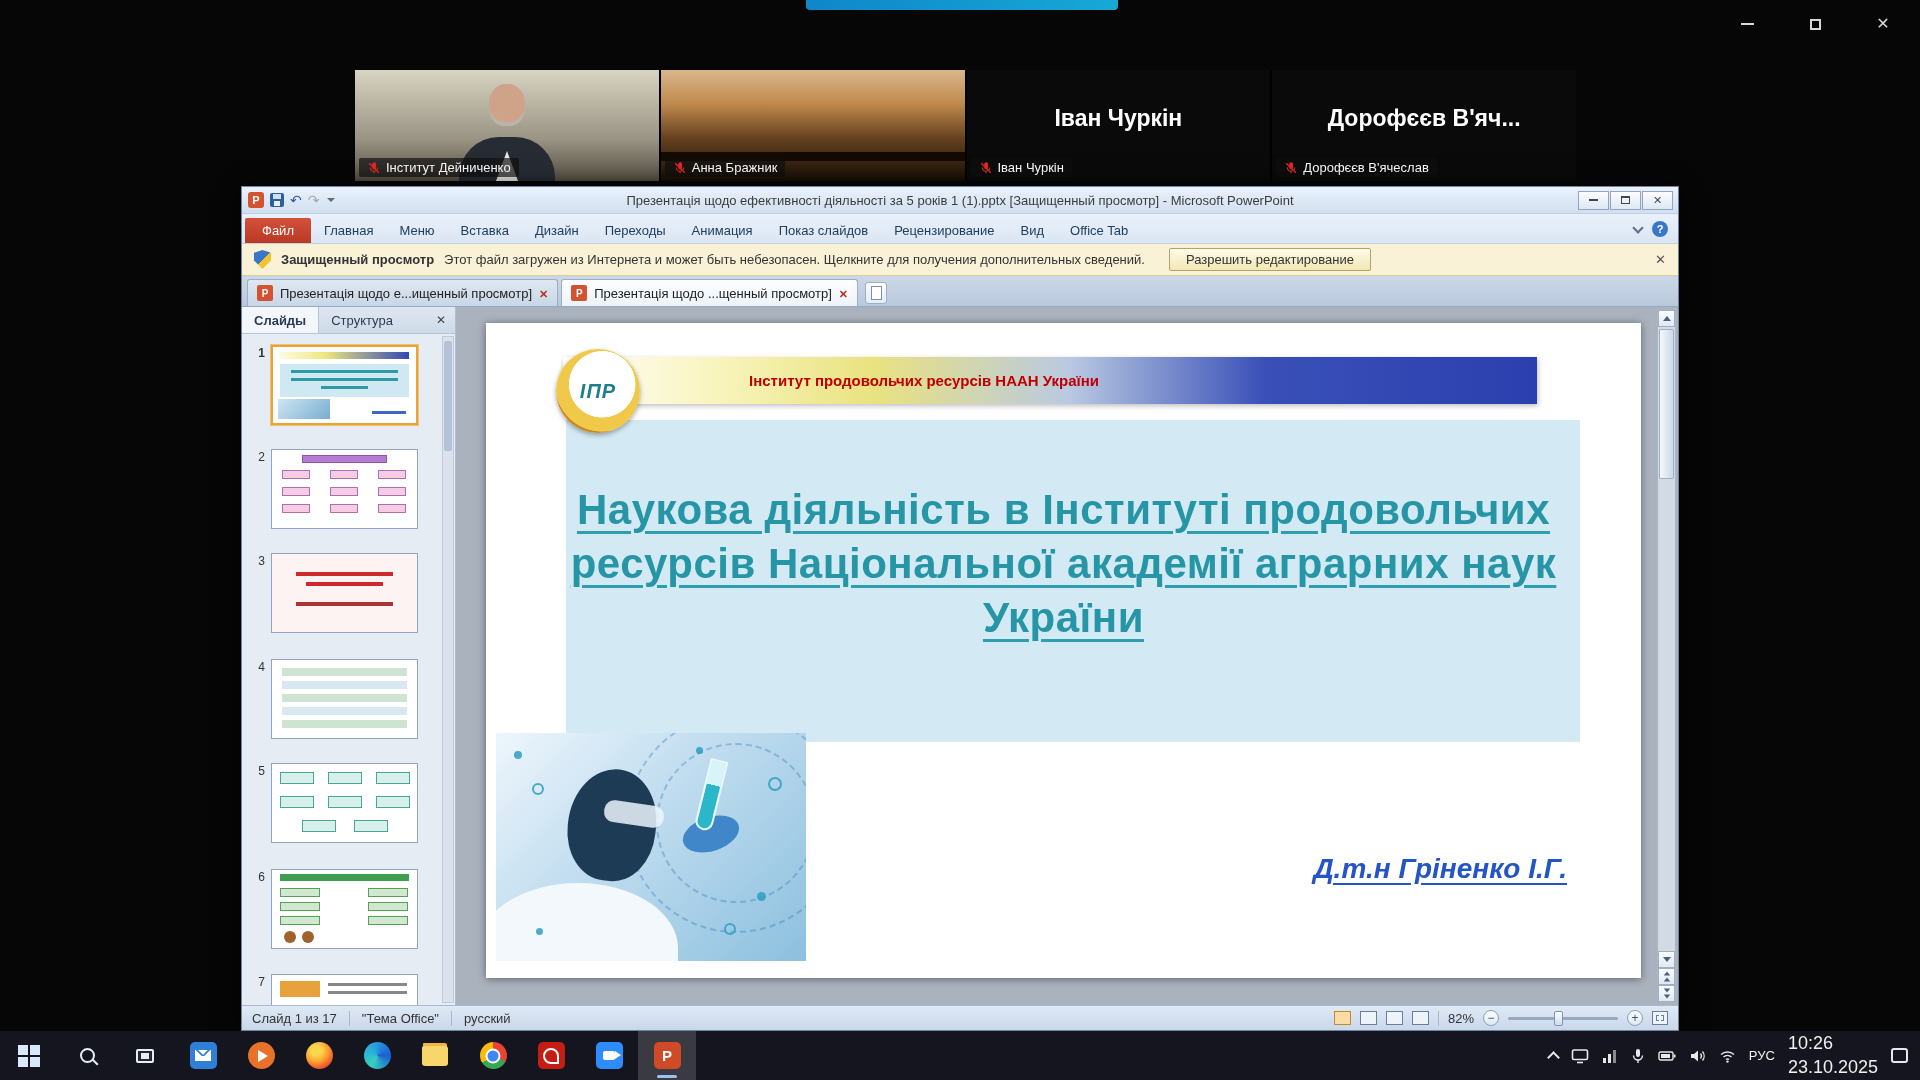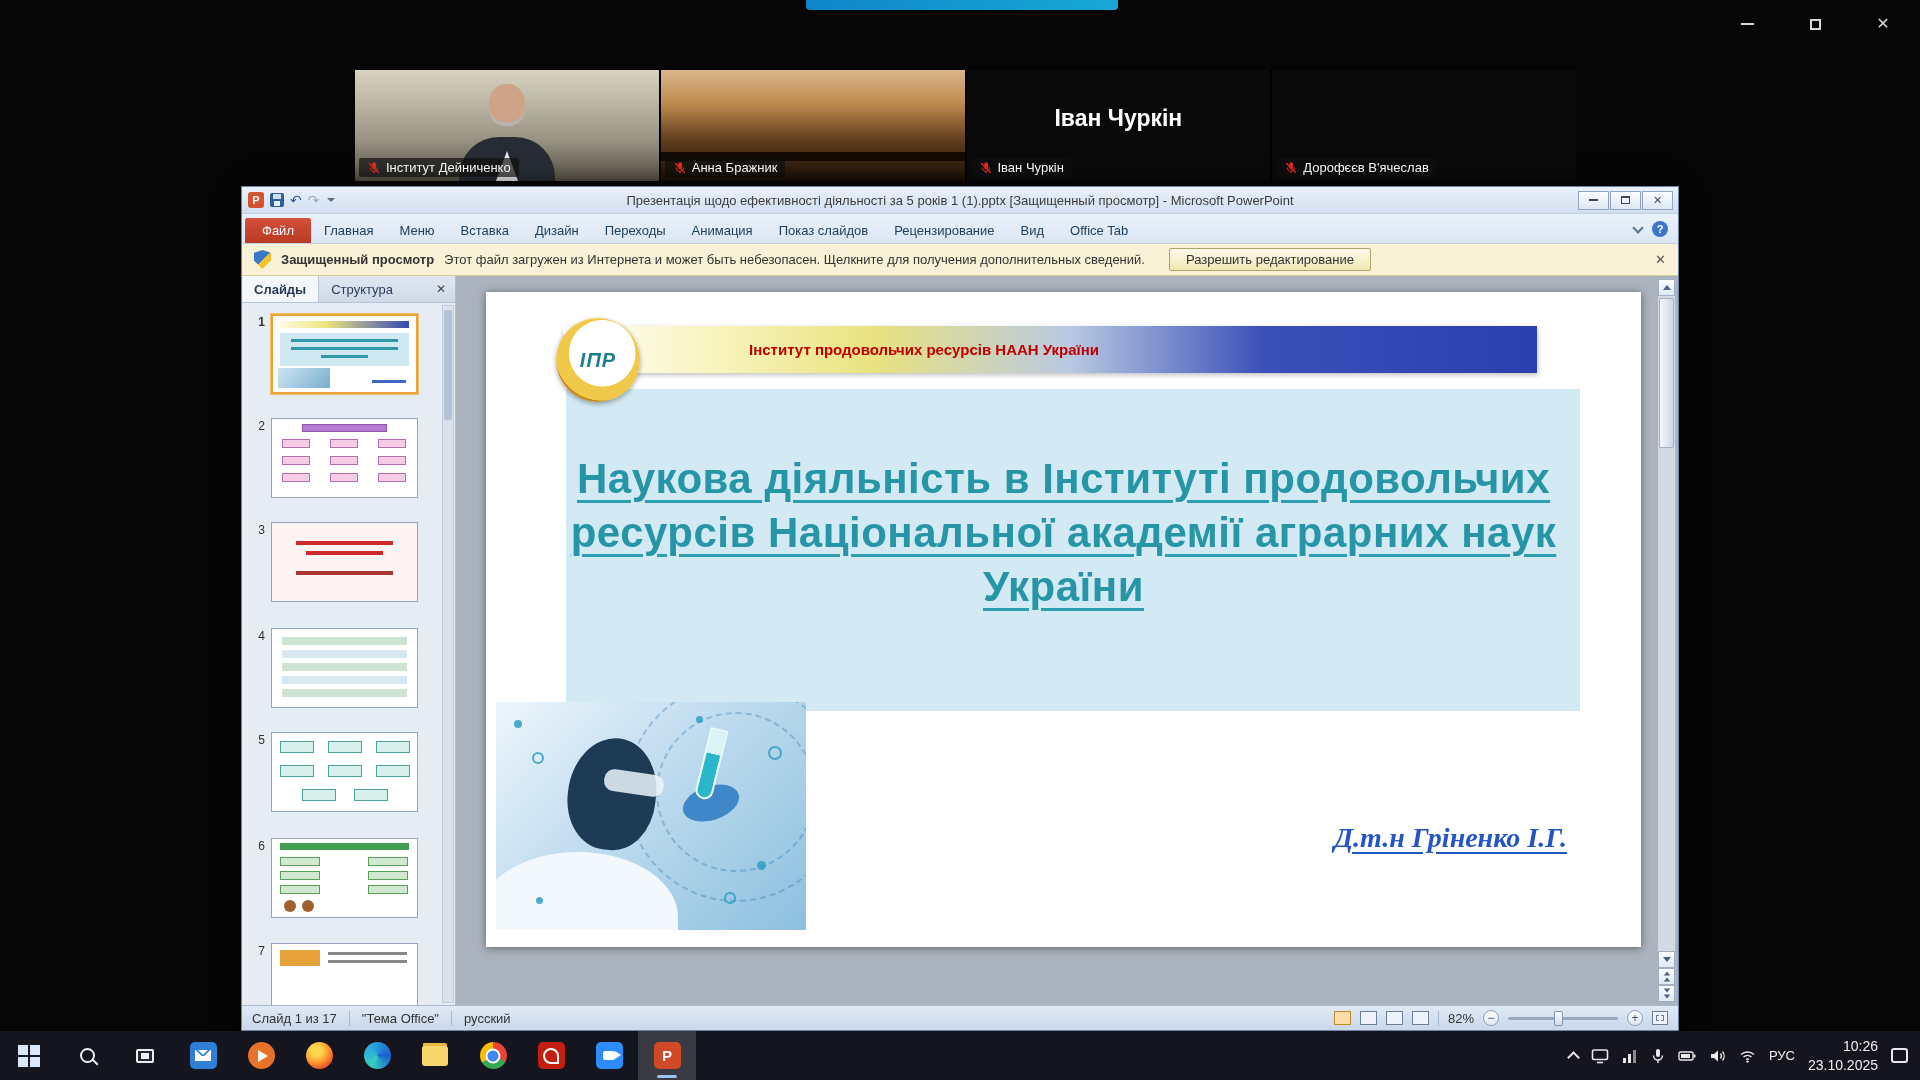--- a/index.html
+++ b/index.html
@@ -115,21 +115,21 @@
 
 .mainarea{flex:1;position:relative;background:#aab2bd;min-width:0}
 .slide{position:absolute;left:30px;top:16px;width:1155px;height:655px;background:#fff;box-shadow:0 1px 8px rgba(0,0,0,.45)}
 .banner{position:absolute;left:77px;top:34px;width:974px;height:47px;background:linear-gradient(90deg,#ffffff 0%,#f8f4bc 16%,#e9e27f 32%,#b9c9e2 52%,#3a50b8 72%,#2b3fae 100%);display:flex;align-items:center;padding-left:186px;box-shadow:1px 2px 5px rgba(0,0,0,.25)}
 .banner-text{color:#c00000;font-weight:bold;font-size:15px}
 .logo{position:absolute;left:70px;top:26px;width:84px;height:84px;border-radius:50%;background:radial-gradient(circle at 55% 42%,#ffffff 0 49%,#f0c84a 50% 70%,#c9891e 71% 100%);display:flex;align-items:center;justify-content:center;box-shadow:0 2px 5px rgba(0,0,0,.35);z-index:2}
 .logo-text{color:#1d7f8c;font-weight:bold;font-style:italic;font-size:20px;letter-spacing:1px}
 .bluebox{position:absolute;left:80px;top:97px;width:1014px;height:322px;background:#d3e9f3}
 .slide-title{position:absolute;left:40px;right:40px;top:160px;text-align:center;color:#2696a7;font-weight:bold;font-size:42px;line-height:54px;letter-spacing:.5px}
 .slide-title .tl{text-decoration:underline;text-decoration-thickness:3px;text-underline-offset:7px;text-decoration-color:#2e9fb0}
-.author{position:absolute;right:74px;top:530px;font-size:28px;font-style:italic;font-weight:bold;color:#2355c7;text-decoration:underline;text-underline-offset:5px;font-family:Liberation Serif, serif}
+.author{position:absolute;right:74px;top:530px;font-size:28px;font-style:italic;font-weight:bold;color:#2355c7;text-decoration:underline;text-underline-offset:5px;font-family:Liberation Sans, sans-serif}
 
 .sci{position:absolute;left:10px;top:410px;width:310px;height:228px;background:linear-gradient(135deg,#eef6fc 0%,#c3def0 40%,#8cc0de 100%);overflow:hidden}
 .sci-ring{position:absolute;border:2px dashed rgba(40,120,180,.35);border-radius:50%}
 .sci-coat{position:absolute;left:-18px;bottom:-52px;width:200px;height:130px;background:#f3f8fc;border-radius:50% 50% 0 0}
 .sci-head{position:absolute;left:72px;top:36px;width:88px;height:112px;background:#1d3b55;border-radius:52% 48% 46% 46%;transform:rotate(6deg)}
 .sci-goggle{position:absolute;left:108px;top:70px;width:60px;height:22px;background:rgba(235,246,252,.85);border-radius:10px;transform:rotate(8deg)}
 .sci-tube{position:absolute;right:86px;top:26px;width:18px;height:72px;background:linear-gradient(#d8f4f6 0 35%,#2ab7c9 35% 100%);border:2px solid #eafafb;border-radius:0 0 10px 10px;transform:rotate(14deg)}
 .sci-hand{position:absolute;right:66px;top:84px;width:58px;height:34px;background:#3f87c9;border-radius:50%;transform:rotate(-18deg)}
 .sci-dot{position:absolute;border-radius:50%;background:#2e9fc0;opacity:.85}
 .sci-dot.o{background:transparent;border:2px solid #2e9fc0}
@@ -184,21 +184,21 @@
 .acro::after{content:"";width:12px;height:12px;border:2.5px solid #fff;border-radius:50% 50% 0 50%;display:block}
 .zoom-app{background:#2d8cff}
 .cam{width:12px;height:9px;background:#fff;border-radius:2px;position:relative}
 .cam::after{content:"";position:absolute;right:-6px;top:0;border-top:4.5px solid transparent;border-bottom:4.5px solid transparent;border-left:6px solid #fff}
 .pp-app{background:#d04a28;color:#fff;font-weight:bold;font-size:15px}
 .pp-app::before{content:"P"}
 .tray{margin-left:auto;display:flex;align-items:center;gap:13px;padding-right:12px;color:#f0f0f0}
 .tray svg{display:block}
 .chev-up{width:9px;height:9px;border-left:2px solid #e8e8e8;border-top:2px solid #e8e8e8;transform:rotate(45deg);margin-top:4px}
 .lang{font-size:13px}
-.clock{font-size:14px;text-align:right;line-height:1.3}
+.clock{font-size:18px;text-align:left;line-height:1.3}
 .notif-ic{width:17px;height:15px;border:2px solid #e8e8e8;border-radius:3px}
 </style>
 </head>
 <body>
 
 <div class="screen">
 
   <div class="zoom-toppill"></div>
 
   <div class="screen-controls">
@@ -248,20 +248,21 @@
             <svg viewBox="0 0 16 16" width="14" height="14">
               <rect x="6" y="1.5" width="4.4" height="8" rx="2.2" fill="#e02828"></rect>
               <path d="M3.8 7.5a4.2 4.2 0 0 0 8.4 0M8 11.7V14" stroke="#e02828" fill="none" stroke-width="1.3"></path>
               <path d="M2.5 2.5l11 11" stroke="#e02828" stroke-width="1.6"></path>
             </svg>
           </span>
         <span>Іван Чуркін</span>
       </div>
     </div>
     <div class="tile tile-black">
+      <div class="big-name">Дорофєєв В'яч...</div>
       <div class="tile-label">
         <span class="mic-ic">
             <svg viewBox="0 0 16 16" width="14" height="14">
               <rect x="6" y="1.5" width="4.4" height="8" rx="2.2" fill="#e02828"></rect>
               <path d="M3.8 7.5a4.2 4.2 0 0 0 8.4 0M8 11.7V14" stroke="#e02828" fill="none" stroke-width="1.3"></path>
               <path d="M2.5 2.5l11 11" stroke="#e02828" stroke-width="1.6"></path>
             </svg>
           </span>
         <span>Дорофєєв В'ячеслав</span>
       </div>
@@ -309,20 +310,33 @@
     </div>
 
     <div class="protbar">
       <span class="shield-ic"></span>
       <span class="prot-label">Защищенный просмотр</span>
       <span>Этот файл загружен из Интернета и может быть небезопасен. Щелкните для получения дополнительных сведений.</span>
       <button class="prot-btn">Разрешить редактирование</button>
       <span class="prot-close"></span>
     </div>
 
+    <div class="doctabs">
+      <div class="doctab">
+        <span class="ppt-mini"></span>
+        <span>Презентація щодо е...ищенный просмотр]</span>
+        <span class="dt-close"></span>
+      </div>
+      <div class="doctab active">
+        <span class="ppt-mini"></span>
+        <span>Презентація щодо ...щенный просмотр]</span>
+        <span class="dt-close"></span>
+      </div>
+      <div class="newdoc"></div>
+    </div>
 
     <div class="bodyarea">
 
       <div class="slidespanel">
         <div class="panel-tabs">
           <div class="panel-tab active">Слайды</div>
           <div class="panel-tab">Структура</div>
           <div class="panel-close"></div>
         </div>
         <div class="thumbs">

